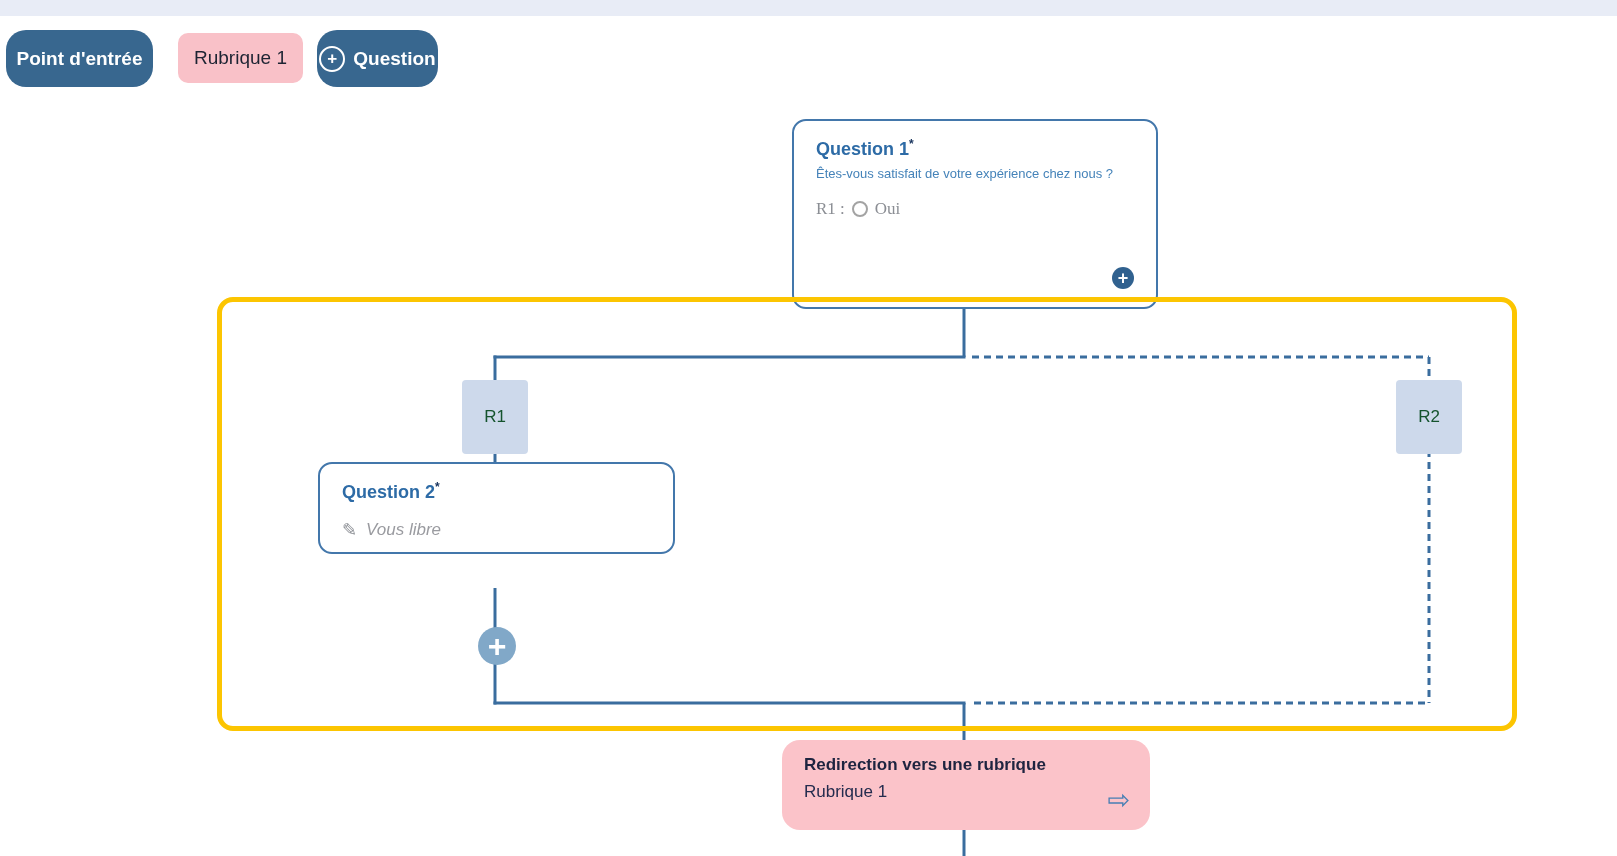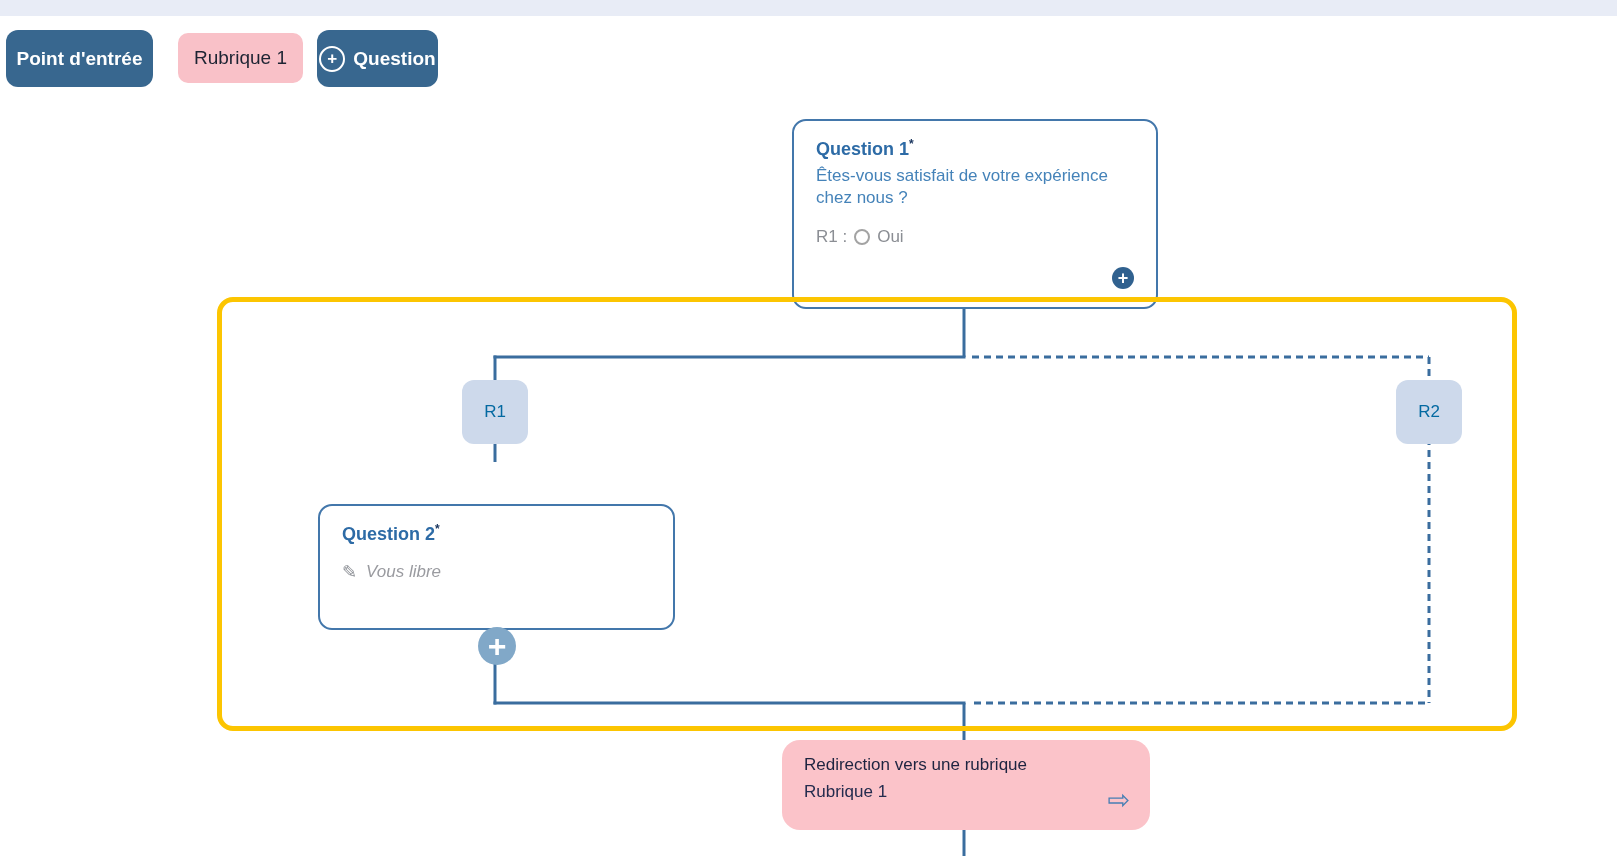--- a/index.html
+++ b/index.html
@@ -1,63 +1,63 @@
 <!DOCTYPE html>
 <html><head>
 <meta charset="utf-8">
 <style>
   html,body{margin:0;padding:0;background:#fff;font-family:"Liberation Sans",sans-serif;}
   #app{position:relative;width:1617px;height:856px;background:#ffffff;overflow:hidden;}
   #topbar{position:absolute;left:0;top:0;width:100%;height:16px;background:#e8ecf6;}
 
   
   .btn{position:absolute;display:flex;align-items:center;justify-content:center;
-       border-radius:12px;font-size:19px;cursor:pointer;box-sizing:border-box;}
+       border-radius:20px;font-size:19px;cursor:pointer;box-sizing:border-box;}
   #btn-entry{left:6px;top:30px;width:147px;height:57px;background:#38678F;color:#fff;font-weight:bold;}
   #btn-rubrique{left:178px;top:33px;width:125px;height:50px;background:#F9C1C8;color:#1d2433;border-radius:10px;}
   #btn-add{left:317px;top:30px;width:121px;height:57px;background:#38678F;color:#fff;font-weight:bold;gap:8px;}
   .plus-outline{display:inline-flex;align-items:center;justify-content:center;width:22px;height:22px;
        border:2px solid #fff;border-radius:50%;font-size:17px;font-weight:bold;line-height:1;}
 
   
   #connectors{position:absolute;left:0;top:0;pointer-events:none;}
 
   
   .qcard{position:absolute;background:#fff;border:2px solid #4377AB;border-radius:14px;
          box-sizing:border-box;padding:16px 22px;}
   #q1-card{left:792px;top:119px;width:366px;height:190px;}
-  #q2-card{left:318px;top:462px;width:357px;height:126px;margin-top:42px;}
+  #q2-card{left:318px;top:462px;width:357px;height:92px;}
   .q-title{font-size:18px;font-weight:bold;color:#2D6BA6;}
   .q-title sup{color:#16325c;font-size:12px;}
-  .q-text{font-size:17px;color:#4583B9;line-height:1.32;margin-top:5px;}
+  .q-text{font-size:13px;color:#4583B9;line-height:1.32;margin-top:5px;}
   .answers{margin-top:17px;}
-  .ans-row{display:flex;align-items:center;gap:7px;font-size:17px;color:#8B8E94;margin-top:6px;}
+  .ans-row{display:flex;align-items:center;gap:7px;font-size:17px;color:#8B8E94;margin-top:6px;font-family:Liberation Serif, serif;}
   .radio{width:16px;height:16px;border:2px solid #a3a3a3;border-radius:50%;box-sizing:border-box;background:#fff;}
   .plus-dark{position:absolute;right:22px;bottom:18px;width:22px;height:22px;border-radius:50%;
        background:#30618F;color:#fff;display:flex;align-items:center;justify-content:center;
        font-size:18px;font-weight:bold;line-height:1;cursor:pointer;}
   .placeholder-row{display:flex;align-items:center;gap:9px;margin-top:16px;
        font-size:17px;color:#9a9ba0;font-style:italic;}
   .pencil{font-style:normal;font-size:18px;color:#8B8E94;}
 
   
-  .branch-box{position:absolute;width:66px;height:64px;background:#CDD9EB;color:#0369a1;
-       font-size:17px;display:flex;align-items:center;justify-content:center;border-radius:12px;}
+  .branch-box{position:absolute;width:66px;height:74px;background:#CDD9EB;color:#14532d;
+       font-size:17px;display:flex;align-items:center;justify-content:center;border-radius:4px;}
   #branch-r1{left:462px;top:380px;}
   #branch-r2{left:1396px;top:380px;}
 
   
   .plus-light{position:absolute;left:478px;top:627px;width:38px;height:38px;border-radius:50%;
        background:#81A8C8;color:#fff;display:flex;align-items:center;justify-content:center;
        font-size:32px;font-weight:bold;line-height:1;cursor:pointer;}
 
   
   #redir-card{position:absolute;left:782px;top:740px;width:368px;height:90px;background:#FBC3C9;
        border-radius:18px;box-sizing:border-box;padding:15px 22px;}
-  .redir-title{font-size:17px;font-weight:normal;color:#1E2440;}
+  .redir-title{font-size:17px;font-weight:bold;color:#1E2440;}
   .redir-target{font-size:17px;color:#242C4E;margin-top:7px;}
   .redir-arrow{position:absolute;right:20px;bottom:16px;font-size:27px;color:#4B80B4;
        font-style:normal;line-height:1;cursor:pointer;}
 
   
   #highlight-rect{position:absolute;left:217px;top:297px;width:1300px;height:434px;
        border:5px solid #FCC501;border-radius:16px;box-sizing:border-box;pointer-events:none;}
 </style>
 </head>
 <body>

